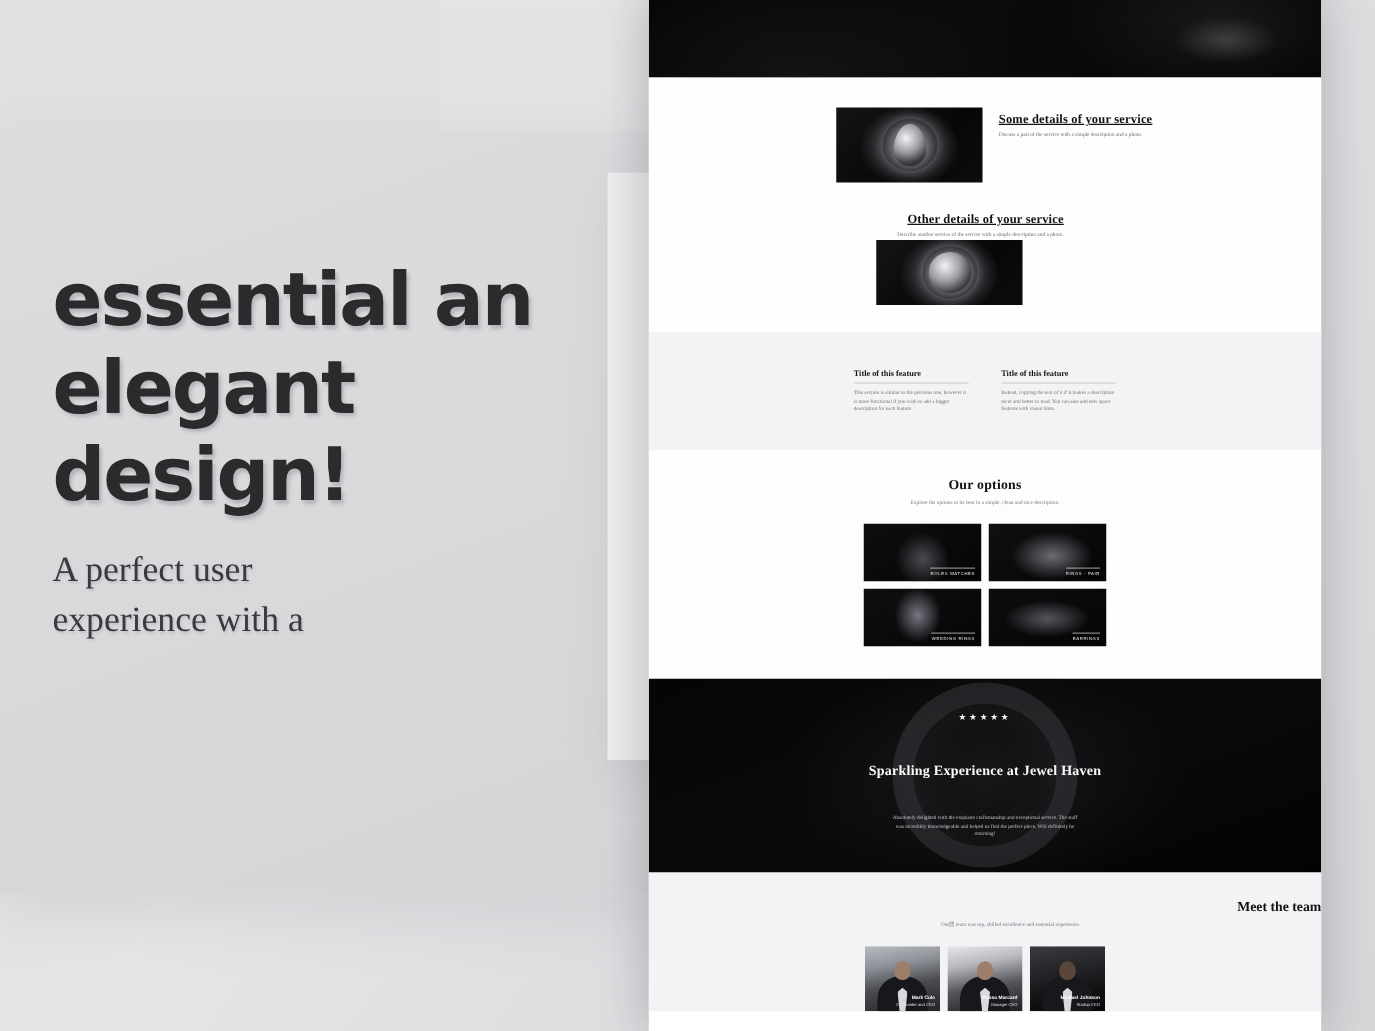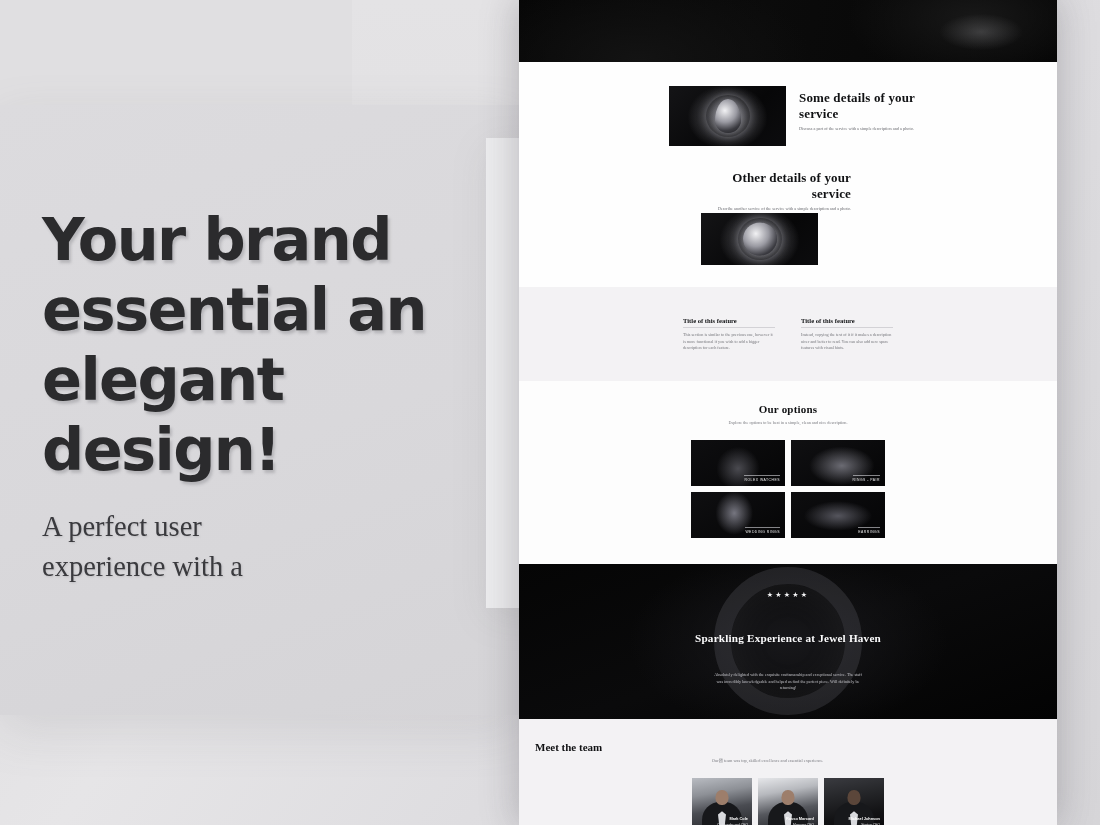--- a/index.html
+++ b/index.html
@@ -105,21 +105,21 @@
   .gem.halo {
     position:absolute; left:50%; top:50%; transform:translate(-50%,-50%);
     width:44px; height:42px; border-radius:50%;
     background:radial-gradient(circle,rgba(225,225,235,0.34),rgba(0,0,0,0) 66%);
   }
   .txtblk { padding-top:4px; }
   .txtblk.l { margin-left:13px; width:150px; }
   .txtblk.r { margin-right:13px; width:150px; text-align:right; }
   .svc-title {
     font-family:"Liberation Serif", serif; font-weight:700;
-    font-size:13px; color:#111214; letter-spacing:0.15px;
+    font-size:10px; color:#111214; letter-spacing:0.15px;text-decoration:underline;
   }
   .svc-body {
     margin-top:4px; font-family:"Liberation Serif", serif;
     font-size:4.3px; line-height:6.6px; color:#6d6e73;
   }
 
   
   .features {
     background:#f3f2f4; padding:30px 0 30px;
     display:flex; justify-content:center; gap:26px;
@@ -192,21 +192,21 @@
     font-family:"Liberation Serif", serif; font-weight:700;
     font-size:11.2px; color:#fbfbfc; letter-spacing:0.2px;
   }
   .testi-b {
     margin-top:8px; width:150px; position:relative; text-align:center;
     font-family:"Liberation Serif", serif;
     font-size:4.2px; line-height:6.3px; color:#c3c3c8;
   }
 
   
-  .team { background:#f3f2f4; padding:22px 16px 0; text-align:left; flex:1; }
+  .team { background:#f3f2f4; padding:22px 0 0; text-align:right; flex:1; }
   .team-h {
     font-family:"Liberation Serif", serif; font-weight:700;
     font-size:11px; color:#101113;
   }
   .team-sub {
     margin:5px auto 0; width:152px;
     font-family:"Liberation Serif", serif;
     font-size:4.3px; line-height:6.4px; color:#7a7b80;
   }
   .team-grid {
@@ -250,21 +250,20 @@
 <div class="bg-root">
   <div class="bg-sheen"></div>
   <div class="panel-a"></div>
   <div class="panel-d"></div>
   <div class="panel-b"></div>
   <div class="panel-c"></div>
 </div>
 
 <div class="copy">
   <div class="headline">
-    <span class="ln">Your brand</span>
     <span class="ln">essential an</span>
     <span class="ln">elegant</span>
     <span class="ln">design!</span>
   </div>
   <div class="subcopy">
     <span class="ln">A perfect user</span>
     <span class="ln">experience with a</span>
   </div>
 </div>
 

